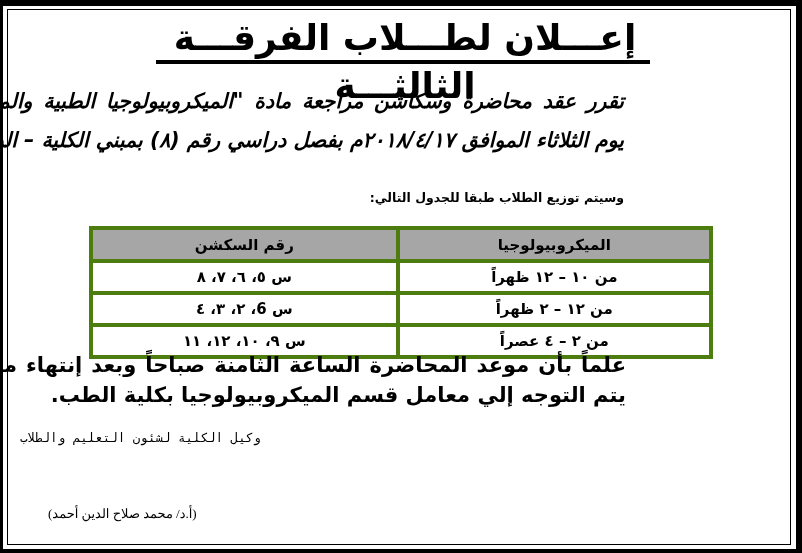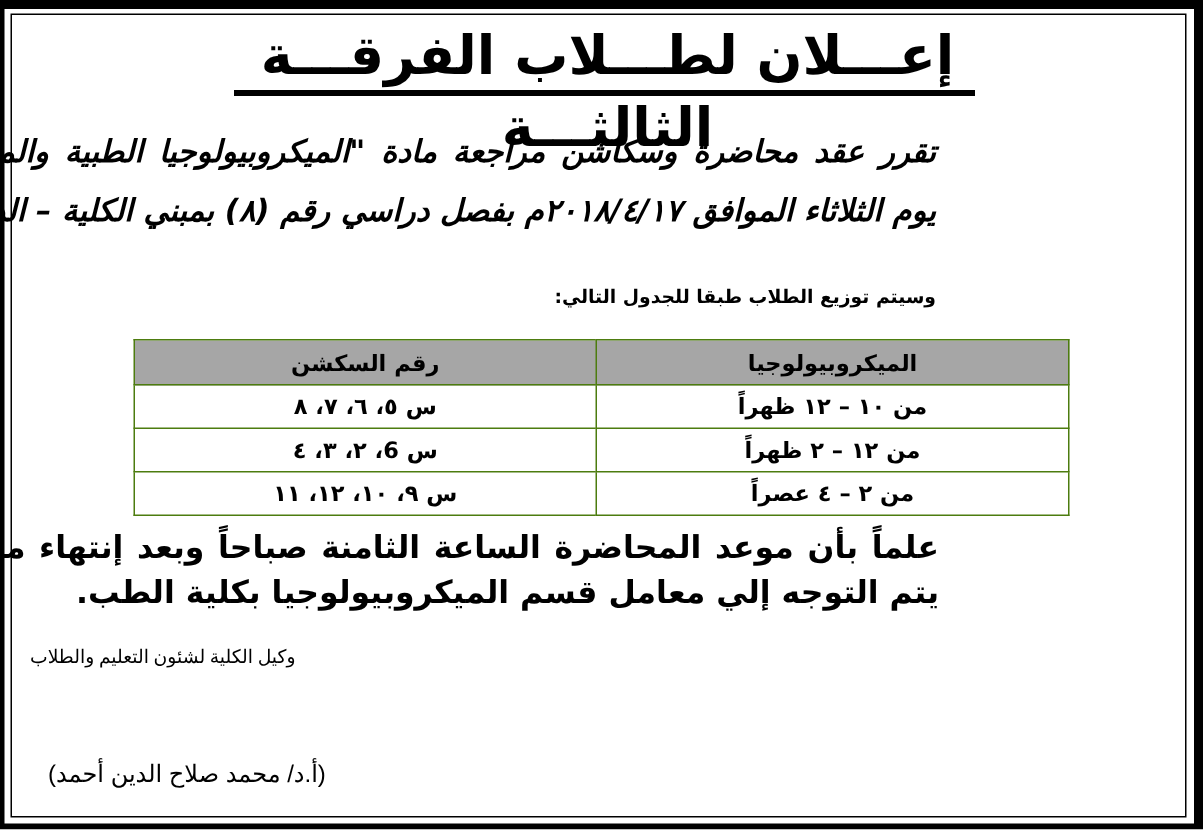--- a/index.html
+++ b/index.html
@@ -13,28 +13,28 @@
   .title { position:absolute; left:160px; top:14px; width:490px; text-align:center;
            font-family:"DejaVu Sans", sans-serif; font-weight:bold; font-size:36px; line-height:48px;
            letter-spacing:2px; }
   .title-underline { position:absolute; left:156px; top:60px; width:494px; height:4px; background:#000; }
   .para { position:absolute; right:16px; width:780px; font-weight:bold; font-size:20px; line-height:39px;
           text-align:justify; text-align-last:right;font-style:italic; }
   .p1 { top:82px; font-size:20.5px; }
   .lead { position:absolute; right:16px; top:190px; font-weight:bold; font-size:12.5px; line-height:16px; }
   table.sched { position:absolute; left:89px; top:226px; width:624px; border-collapse:collapse; direction:rtl;
                 font-weight:bold; font-size:15px; }
-  table.sched th, table.sched td { border:1px solid #4d7c0f; height:28px; padding:0 16px; text-align:center;margin-left:20px; }
+  table.sched th, table.sched td { border:4px solid #4d7c0f; height:28px; padding:0 16px; text-align:center;margin-left:20px; }
   table.sched th { background:#a6a6a6; height:29px; font-size:15px; }
   table.sched td.time { text-align:center; }
   table.sched td.sec { text-align:center; }
   .note { position:absolute; right:14px; top:350px; width:780px; font-weight:bold; font-size:21px; line-height:30px;
           text-align:justify; text-align-last:right; }
-  .sign-title { position:absolute; left:20px; top:430px; font-family:Liberation Serif, serif; font-size:12.5px; }
-  .sign-name { position:absolute; left:32px; top:506px; font-family:Liberation Sans, sans-serif; font-size:16px; }
+  .sign-title { position:absolute; left:20px; top:430px; font-family:Liberation Mono, monospace; font-size:12.5px; }
+  .sign-name { position:absolute; left:48px; top:506px; font-family:Liberation Serif, serif; font-size:13px; }
 </style>
 </head>
 <body>
 
 <div class="frame-outer"></div>
 <div class="frame-inner"></div>
 
 <div class="doc">
   <div class="title">إعـــلان لطـــلاب الفرقـــة الثالثـــة</div>
   <div class="title-underline"></div>

